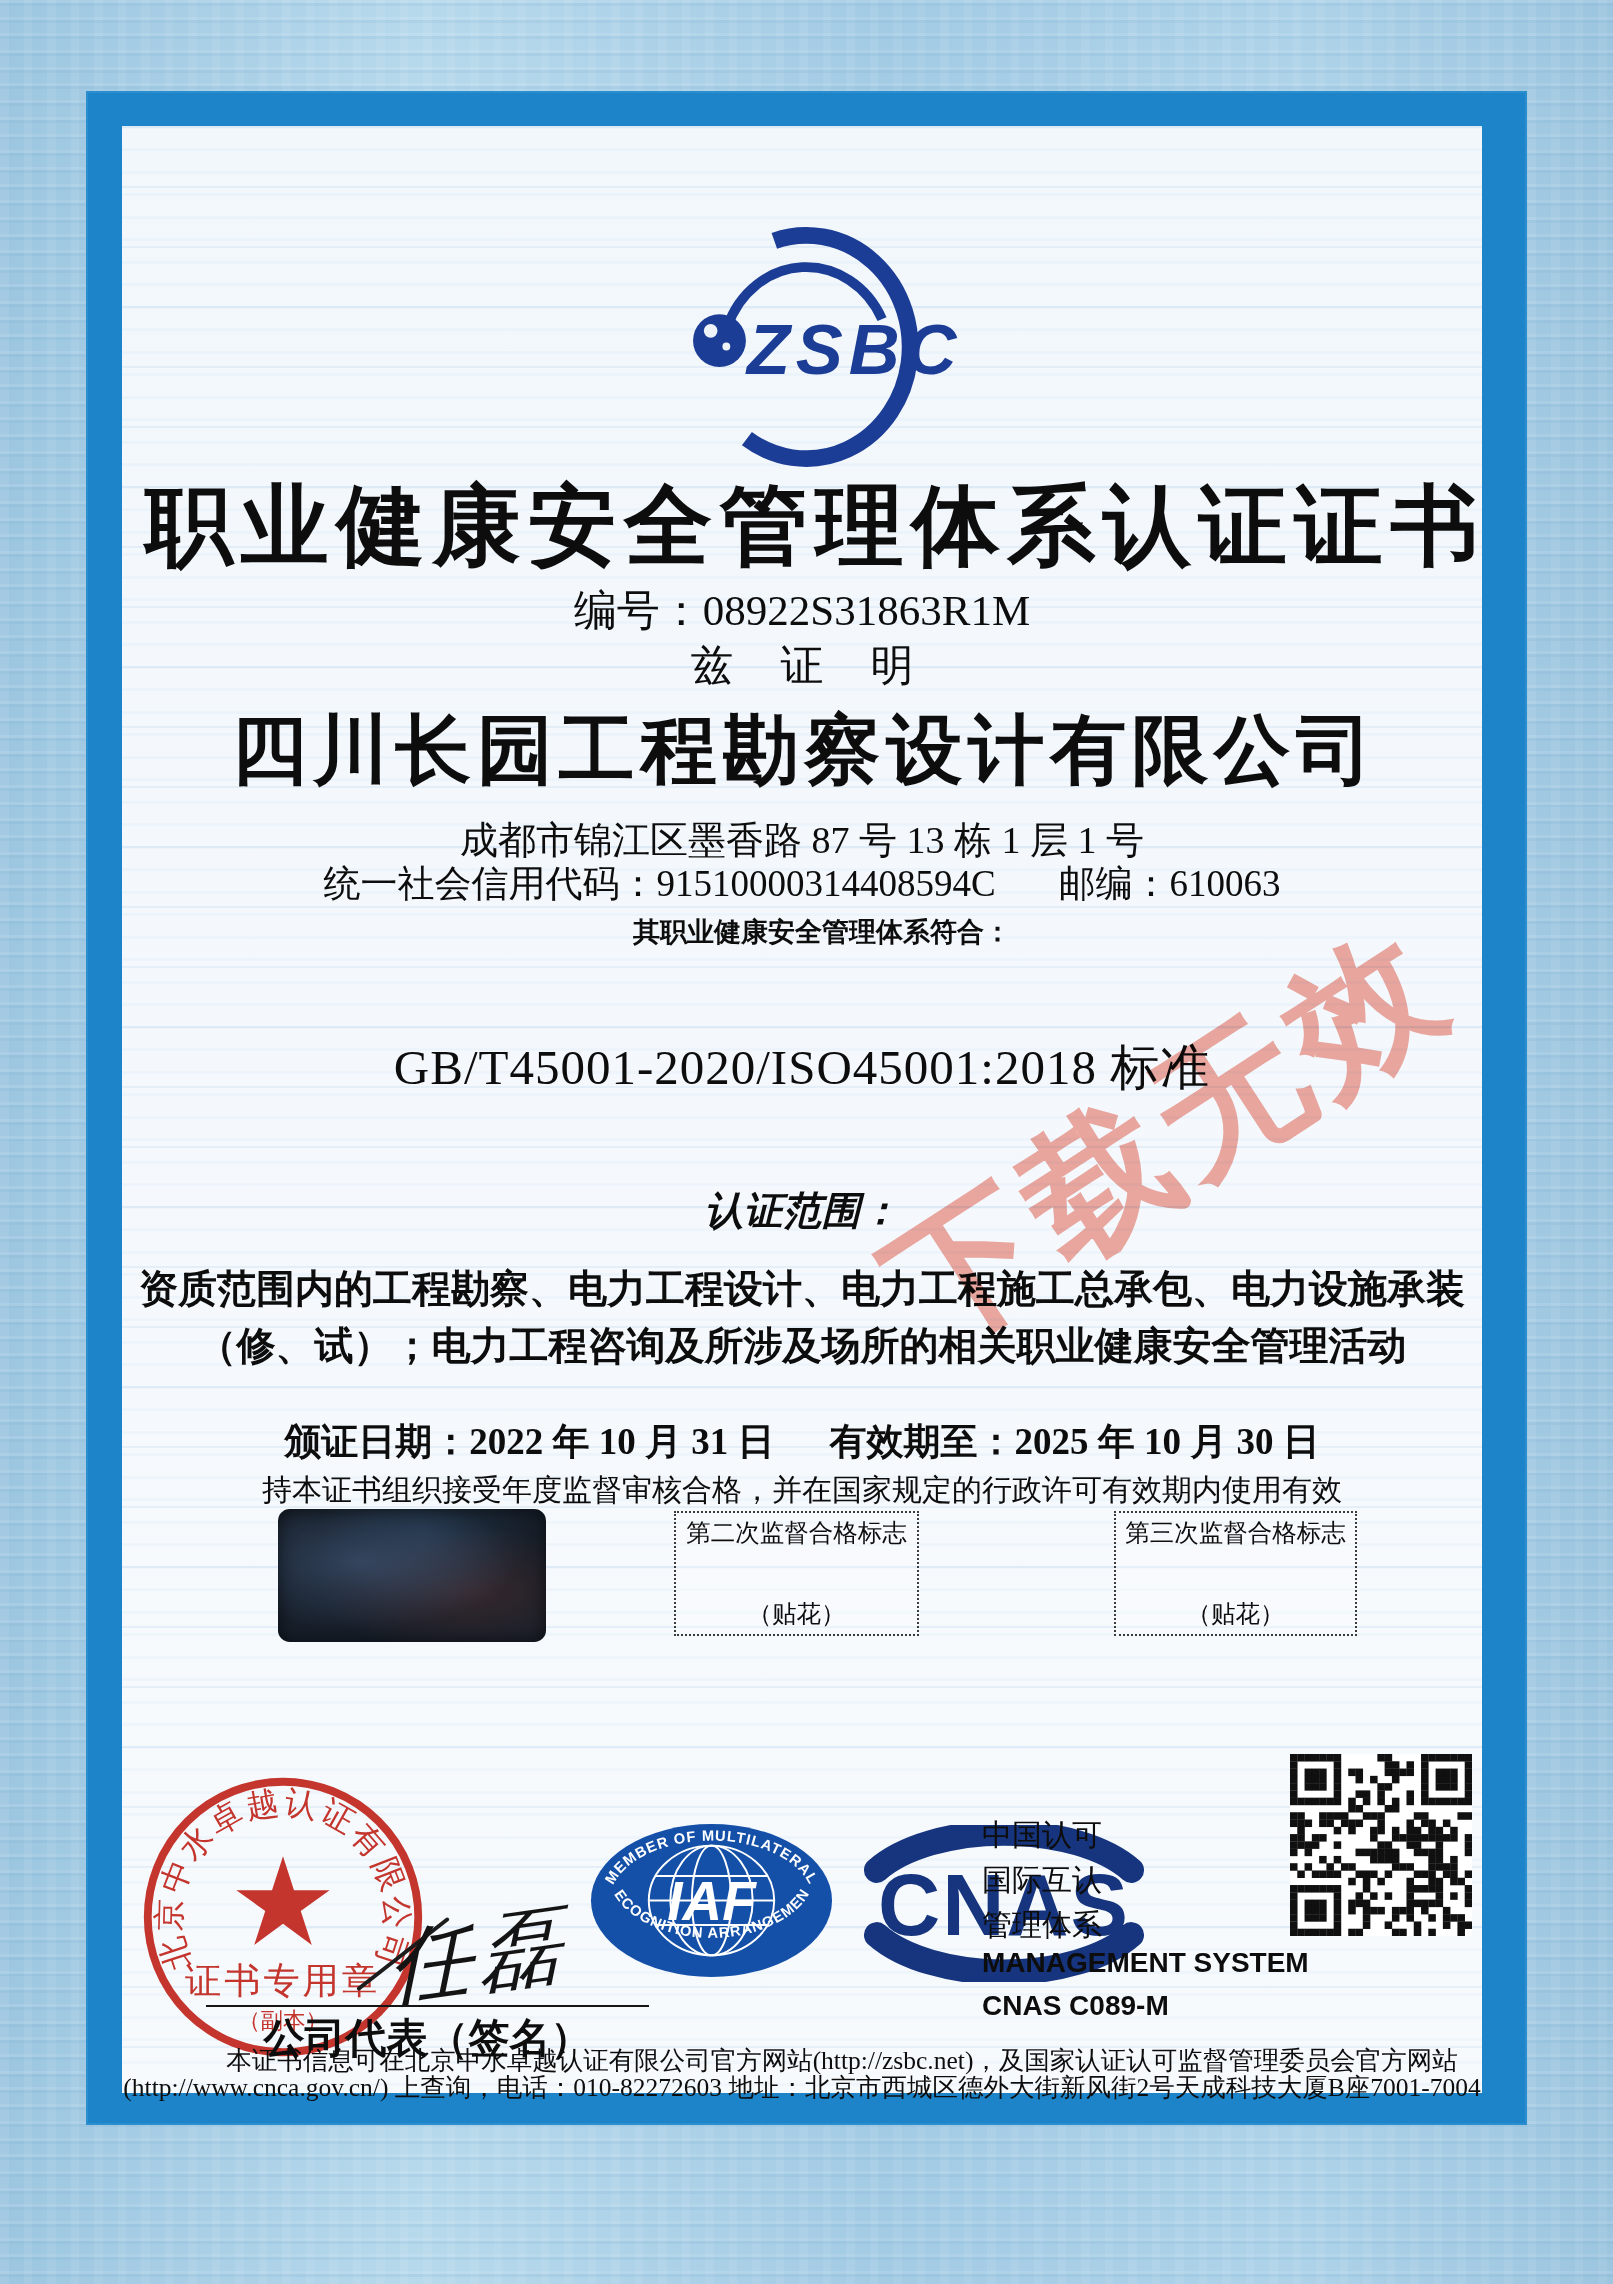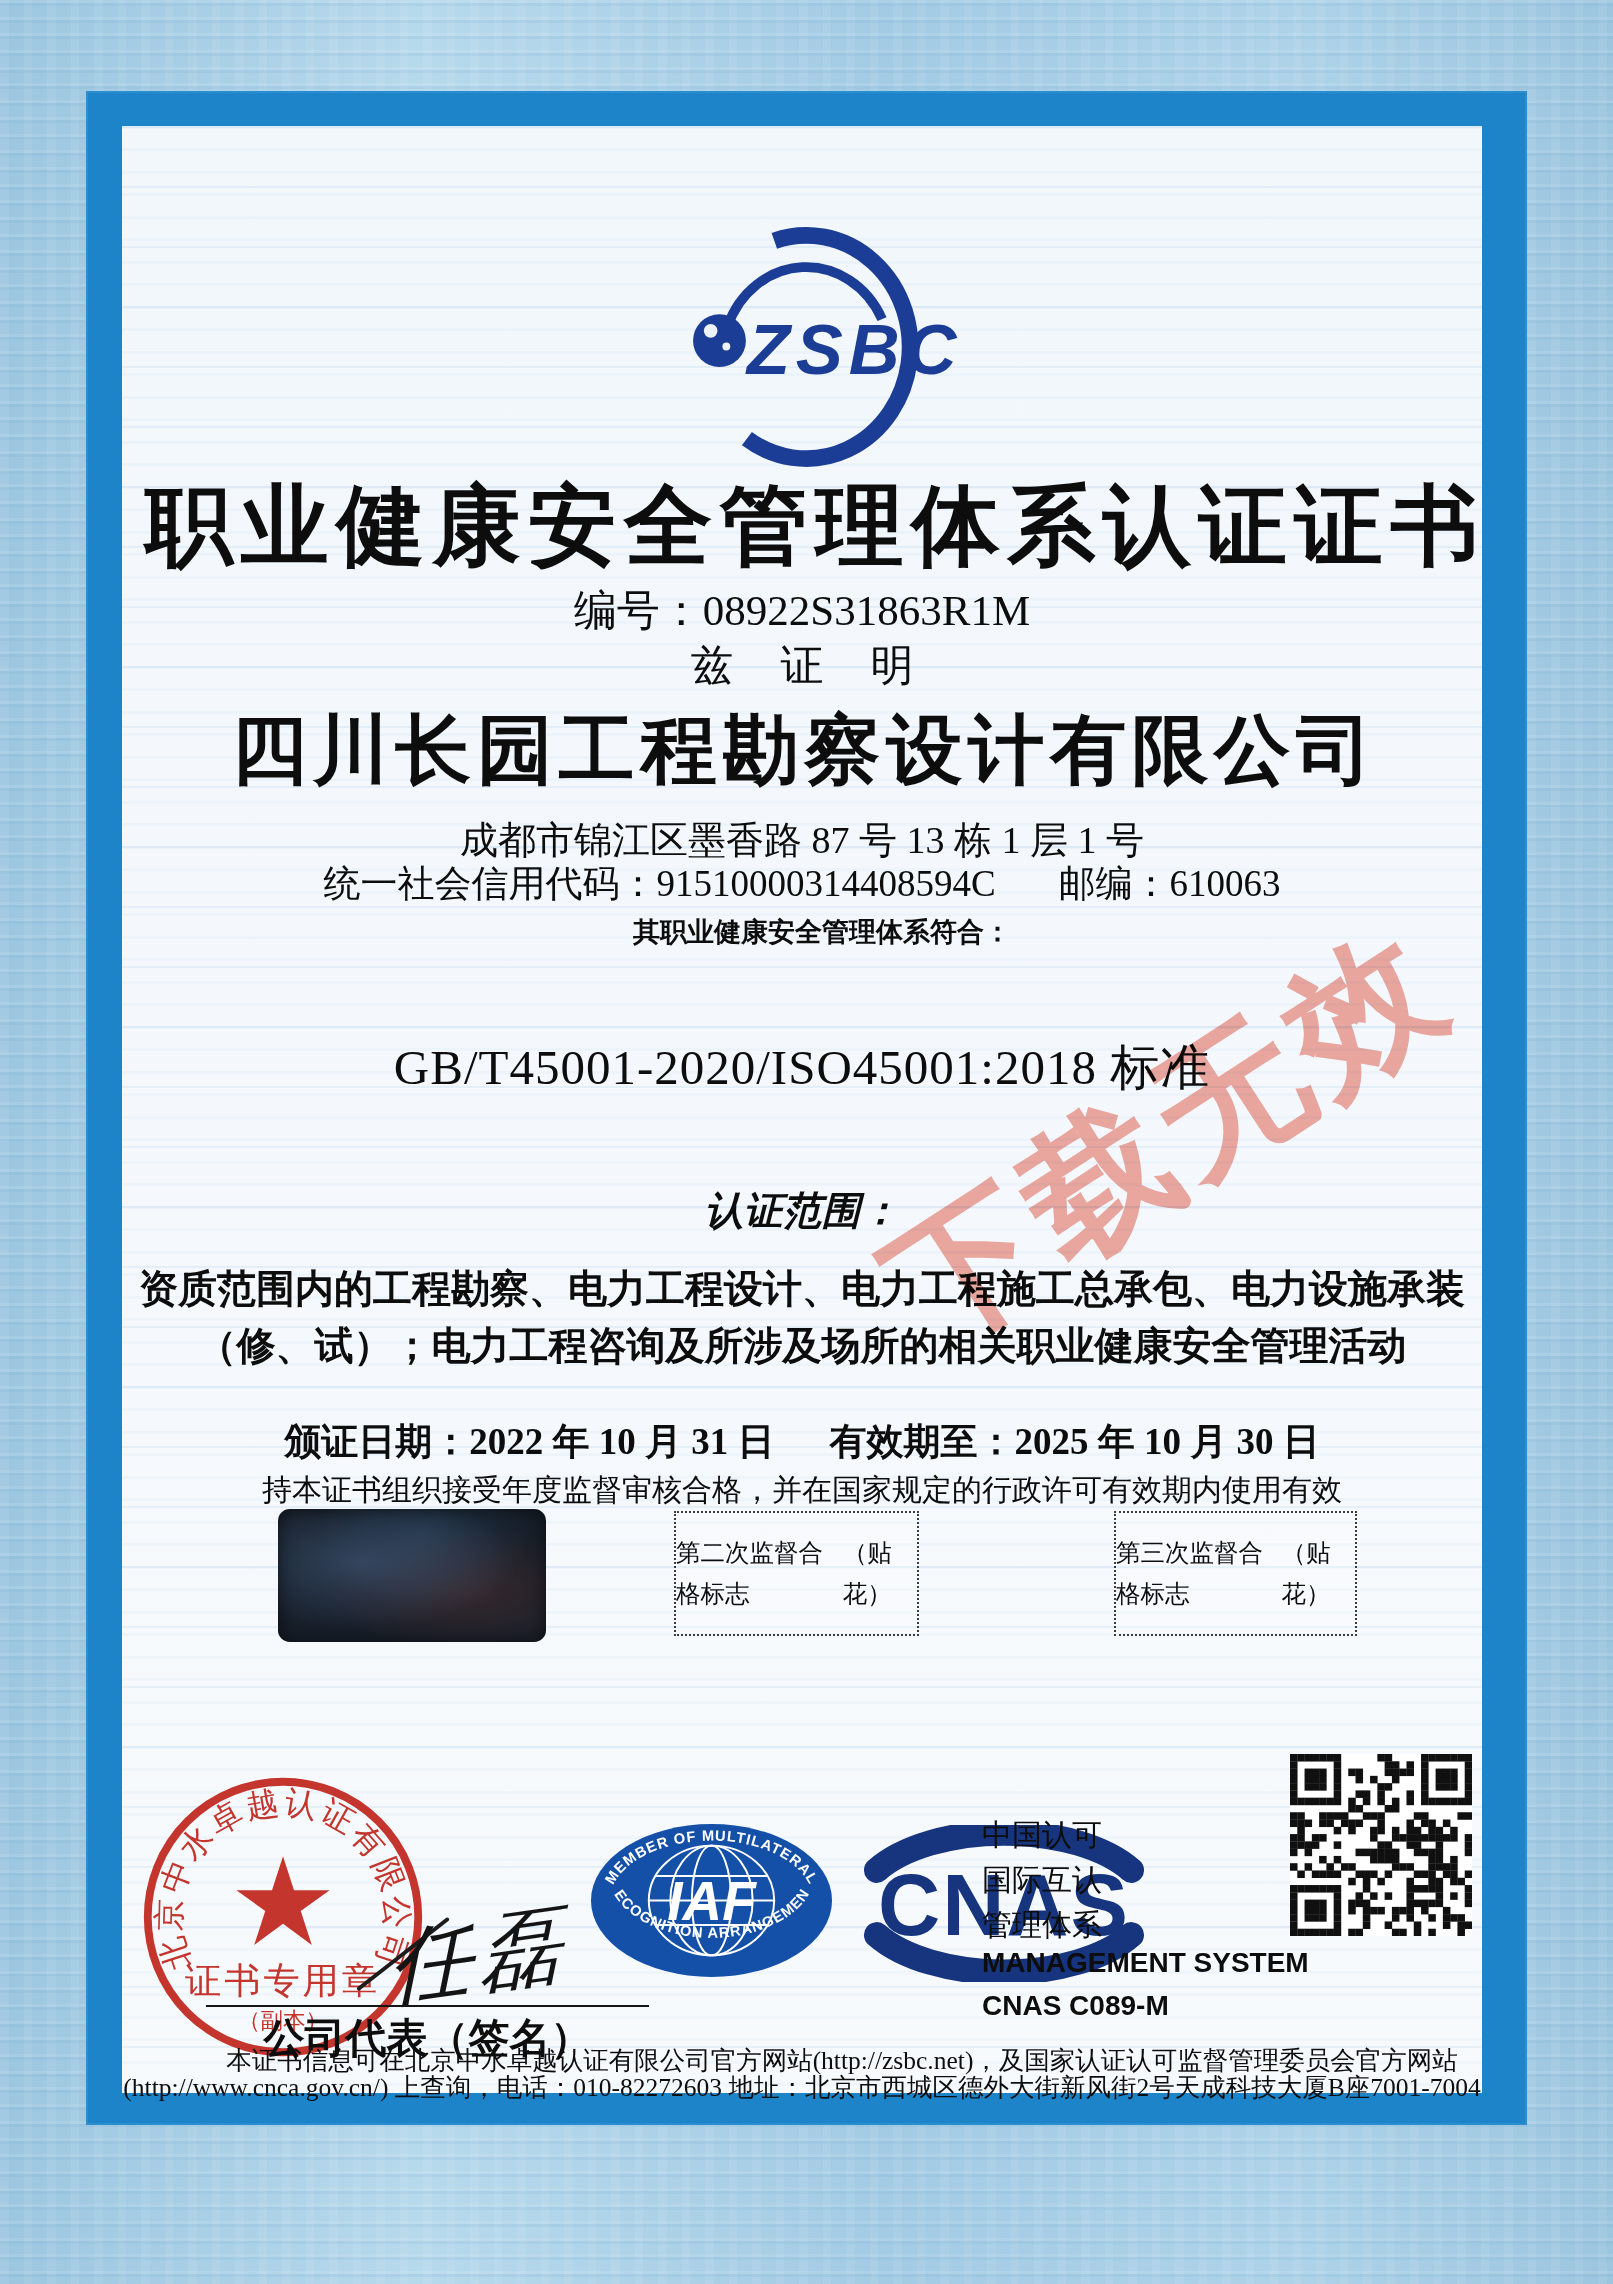--- a/index.html
+++ b/index.html
@@ -41,21 +41,21 @@
   .note { top:1470px; font-size:30px; }
   .sticker { position:absolute; left:278px; top:1509px; width:268px; height:133px; border-radius:11.8px;
     background:
       radial-gradient(ellipse at 30% 40%, rgba(70,95,130,.55), transparent 60%),
       radial-gradient(ellipse at 72% 62%, rgba(130,60,50,.28), transparent 55%),
       radial-gradient(ellipse at 55% 18%, rgba(45,75,105,.45), transparent 50%),
       #171f2a;
     box-shadow: inset 0 0 17.6px rgba(0,0,0,.6);
   }
   .stickerbox { position:absolute; top:1511px; height:125px; border:2px dotted #3a3a3a;
-    display:flex; align-items:center; justify-content:space-between;
+    display:flex; flex-direction:column; align-items:center; justify-content:space-between;
     font-size:24.5px; line-height:1.65; background:rgba(255,255,255,.25); }
   .box2 { left:674px; width:245px; }
   .box3 { left:1114px; width:243px; }
   .stamp { position:absolute; left:136px; top:1770px; width:294px; height:294px; opacity:.92; }
   .iaf { position:absolute; left:590px; top:1823px; width:243px; height:155px; }
   .cnas { position:absolute; left:861px; top:1825px; width:286px; height:157px; }
   .acc { position:absolute; left:982px; top:1800px; width:333px;margin-top:12px; }
   .acc .cn { font-size:30px; line-height:45px; }
   .acc .en { font-family:"Liberation Sans","DejaVu Sans",sans-serif; font-weight:bold; font-size:28px; }
   .acc .en1 { position:absolute; left:0; top:135px; }

